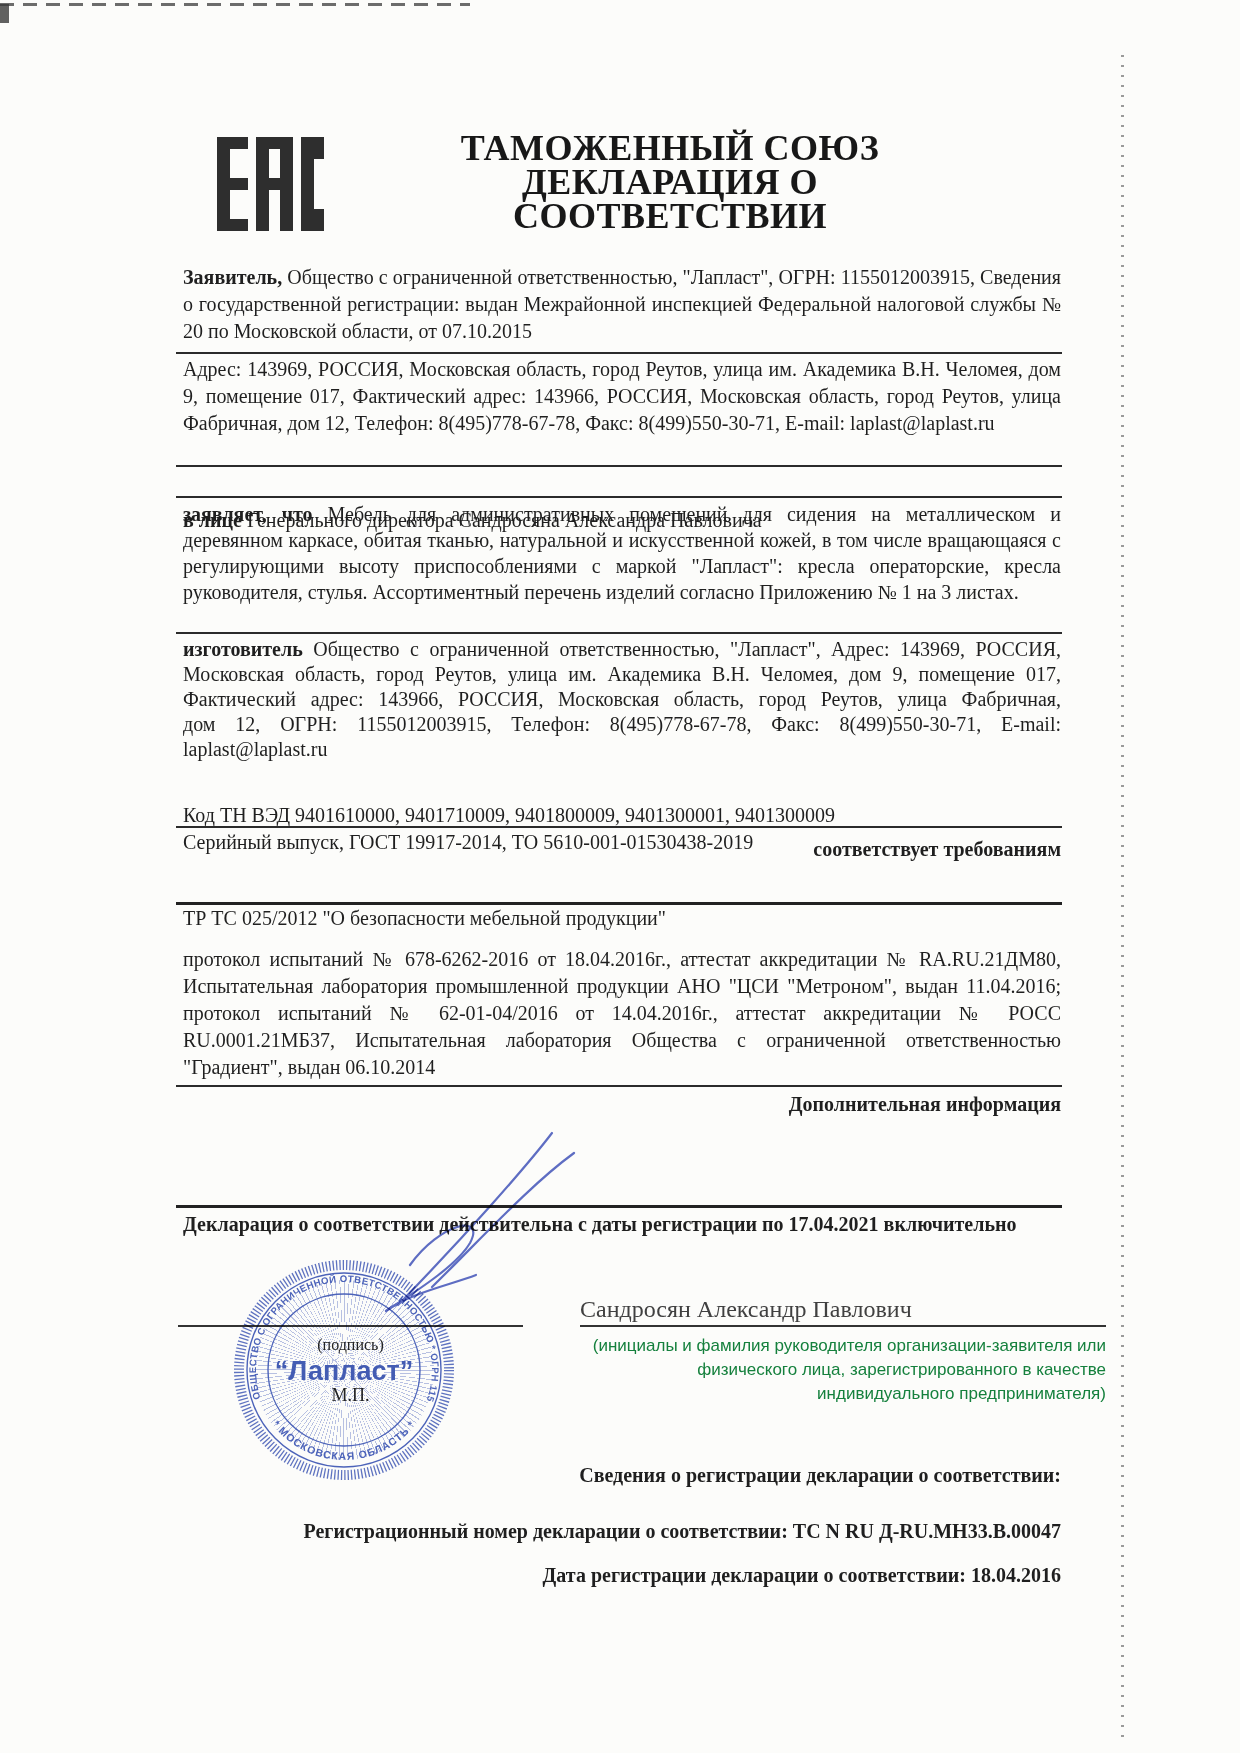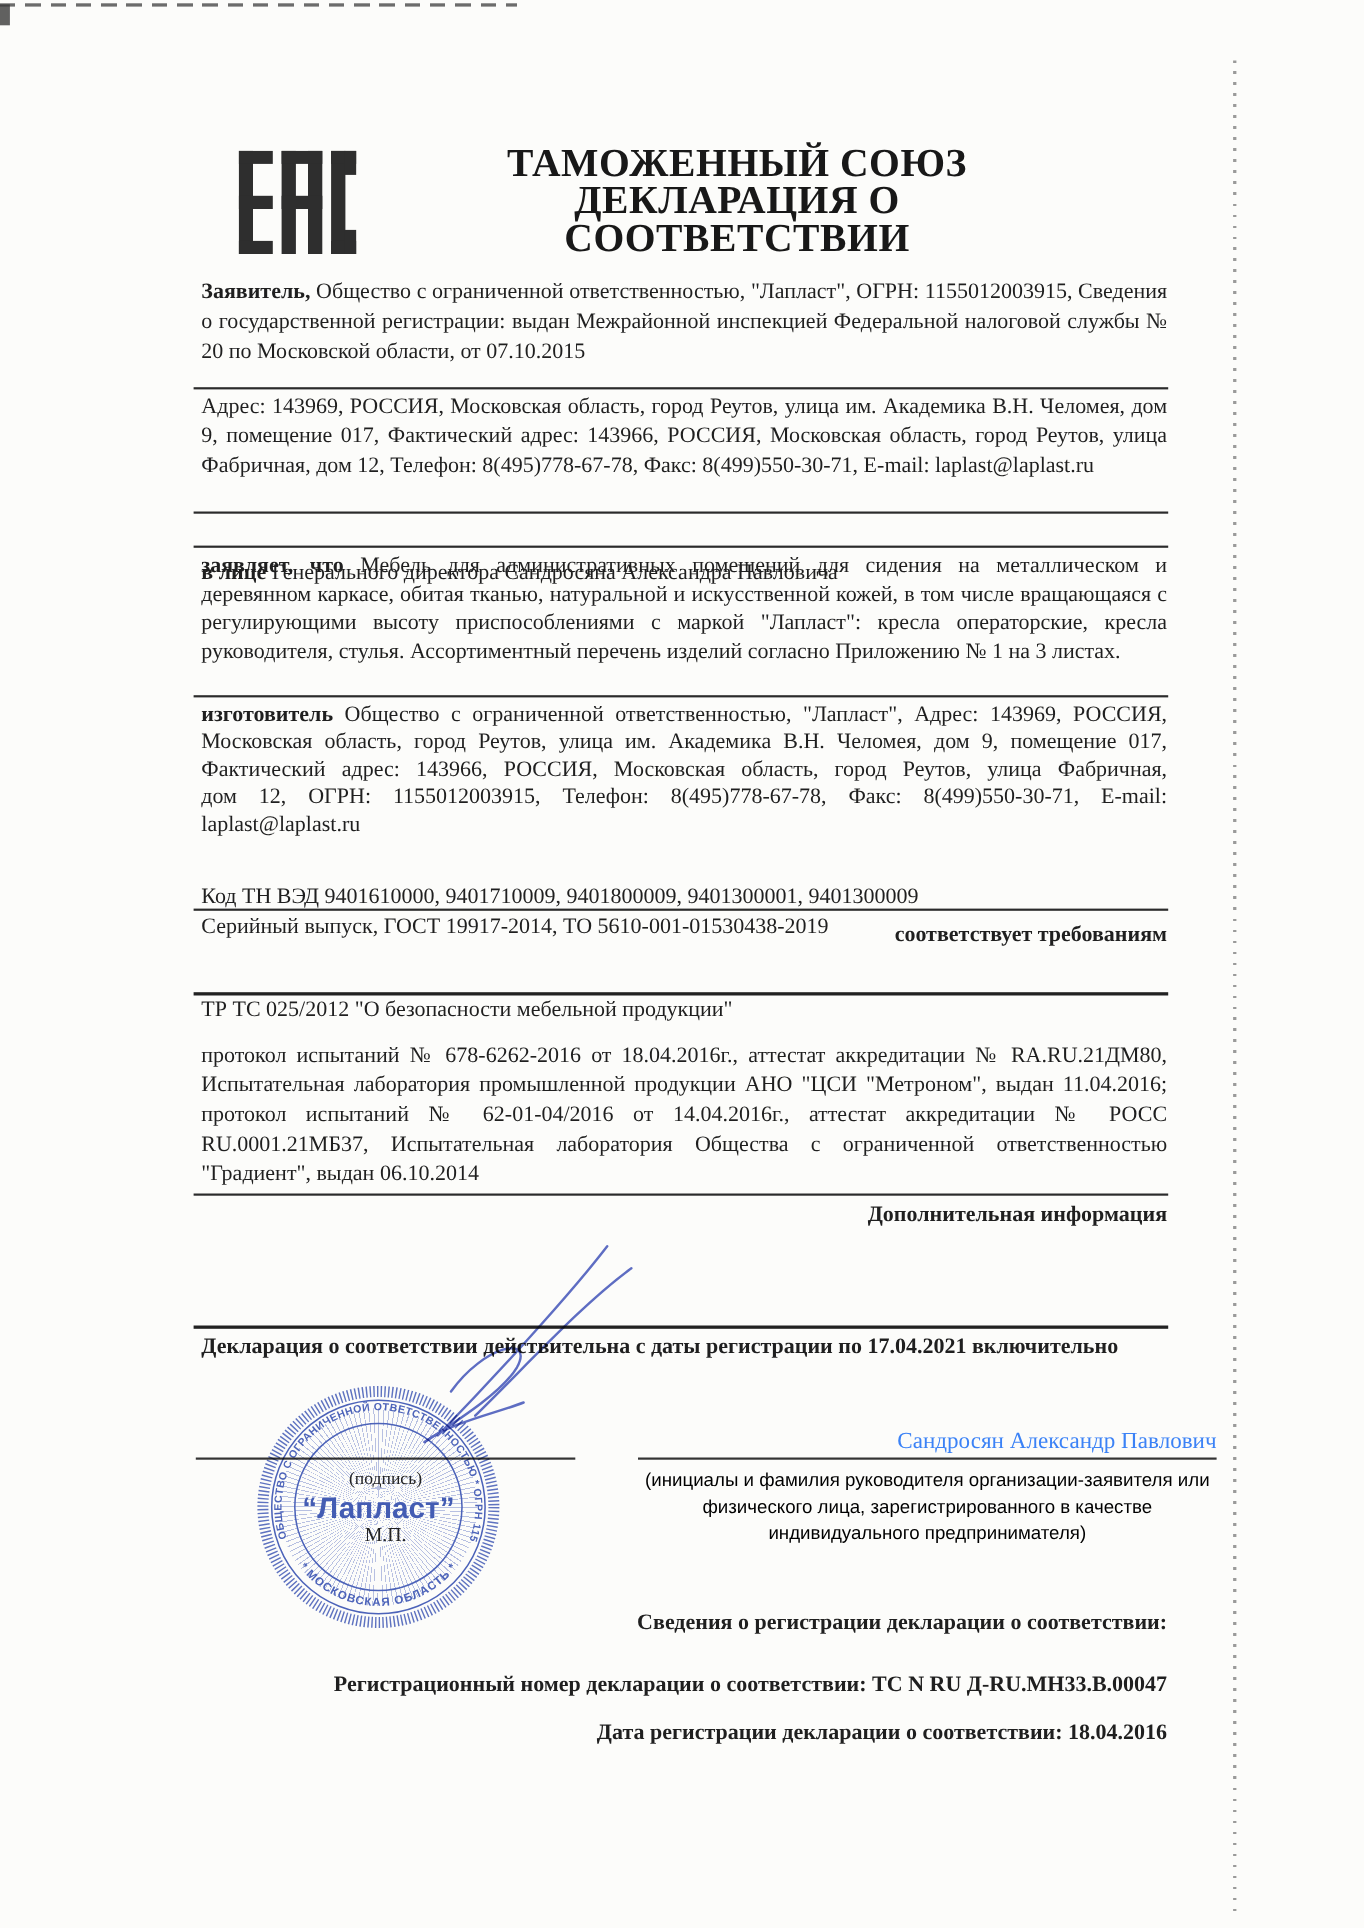--- a/index.html
+++ b/index.html
@@ -22,27 +22,27 @@
     text-align:center; font-weight:bold; font-size:36px; line-height:34px;
     color:#181818; letter-spacing:.5px; margin:0;
   }
   .boldline{font-weight:bold; text-align:right;}
   .sigline{position:absolute; height:2px; background:#333;}
   .sigcap{
     position:absolute; margin:0; text-align:center;
     font-size:16px; line-height:24px; color:#242424;
   }
   .namecap{
-    position:absolute; margin:0; text-align:center;
+    position:absolute; margin:0; text-align:right;
     font-family:"Liberation Sans", sans-serif;
-    font-size:17px; line-height:24px; color:#000000;
+    font-size:17px; line-height:24px; color:#15803d;
   }
   .name{
-    position:absolute; margin:0; text-align:right;
-    font-size:21px; line-height:26px; color:#3b82f6;
+    position:absolute; margin:0; text-align:left;
+    font-size:24px; line-height:26px; color:#404040;
   }
   .stamp{
     position:absolute; left:232px; top:1258px; width:224px; height:224px;
     mix-blend-mode:multiply; opacity:.93;
   }
   .stamp-rays{
     position:absolute; left:22px; top:22px; width:180px; height:180px;
     border-radius:50%;
     background:repeating-conic-gradient(rgba(66,92,188,.5) 0deg .6deg, rgba(255,255,255,0) .6deg 3deg);
     opacity:.8;
@@ -86,21 +86,21 @@
           <rect x="96" y="72" width="11" height="22"></rect>
       </g>
     </svg>
   </div>
 
   <h1 class="title">
     <span>ТАМОЖЕННЫЙ СОЮЗ</span><br>
     <span>ДЕКЛАРАЦИЯ О СООТВЕТСТВИИ</span>
   </h1>
 
-  <p class="para" style="top:252px"><b>Заявитель,</b> <span>Общество с ограниченной ответственностью, "Лапласт", ОГРН: 1155012003915, Сведения о государственной регистрации: выдан Межрайонной инспекцией Федеральной налоговой службы № 20 по Московской области, от 07.10.2015</span></p>
+  <p class="para" style="top:264px"><b>Заявитель,</b> <span>Общество с ограниченной ответственностью, "Лапласт", ОГРН: 1155012003915, Сведения о государственной регистрации: выдан Межрайонной инспекцией Федеральной налоговой службы № 20 по Московской области, от 07.10.2015</span></p>
   <div class="rule" style="top:352px"></div>
 
   <p class="para" style="top:356px"><span>Адрес: 143969, РОССИЯ, Московская область, город Реутов, улица им. Академика В.Н. Челомея, дом 9, помещение 017, Фактический адрес: 143966, РОССИЯ, Московская область, город Реутов, улица Фабричная, дом 12, Телефон: 8(495)778-67-78, Факс: 8(499)550-30-71, E-mail: laplast@laplast.ru</span></p>
   <div class="rule" style="top:465px"></div>
 
   <p class="para single" style="top:469px"><b>в лице</b> <span>Генерального директора Сандросяна Александра Павловича</span></p>
   <div class="rule" style="top:496px"></div>
 
   <p class="para" style="top:501px; line-height:26px"><b>заявляет, что</b> <span>Мебель для административных помещений для сидения на металлическом и деревянном каркасе, обитая тканью, натуральной и искусственной кожей, в том числе вращающаяся с регулирующими высоту приспособлениями с маркой "Лапласт": кресла операторские, кресла руководителя, стулья. Ассортиментный перечень изделий согласно Приложению № 1 на 3 листах.</span></p>
   <div class="rule" style="top:632px"></div>

